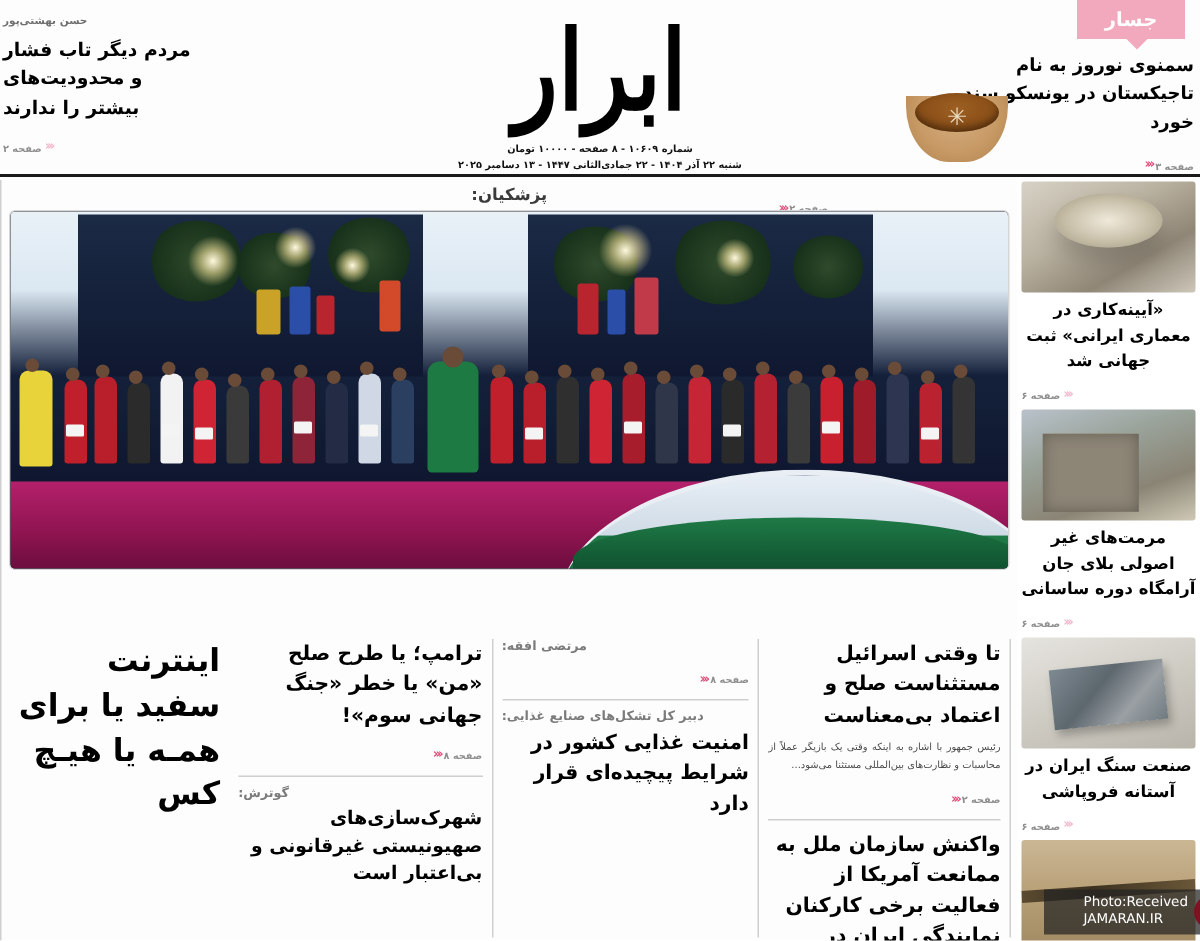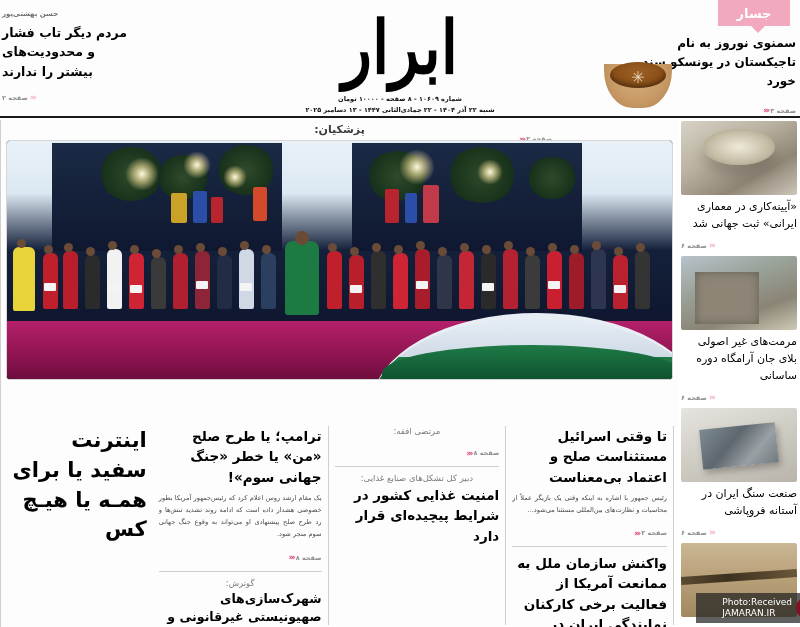--- a/index.html
+++ b/index.html
@@ -231,22 +231,22 @@
     display: flex; flex-direction: row-reverse;
   }
   .st-col { position: relative; padding: 0 6px; }
   .st-col + .st-col { border-right: 1px solid #cfcfcf; }
   .col-a { width: 148px; }
   .col-b { width: 176px; }
   .col-c { width: 178px; }
   .col-d { width: 168px; }
 
   .st-kicker {
-    font-size: 8.5px; font-weight: normal; color: #7b7b7b;
-    margin-bottom: 2px; text-align: center;
+    font-size: 8.5px; font-weight: bold; color: #7b7b7b;
+    margin-bottom: 2px; text-align: left;
   }
   .st-head {
     font-weight: bold; color: #000; text-align: right;
     letter-spacing: -0.2px;
   }
   .h-xl { font-size: 21px; line-height: 1.42; }
   .h-md { font-size: 13.5px; line-height: 1.5; }
   .h-sm { font-size: 12.5px; line-height: 1.5; }
   .st-body {
     font-size: 6.6px; color: #4a4a4a; line-height: 1.85;
@@ -288,22 +288,22 @@
     transform: rotate(-6deg);
     box-shadow: 2px 4px 6px rgba(0,0,0,.25);
   }
   .img-crack { background: linear-gradient(180deg,#cbb795 0%,#b9a179 45%,#a08961 100%); }
   .img-crack::after {
     content:""; position:absolute; left:0; top:30px; width:116px; height:8px;
     background: linear-gradient(90deg,#5a4a30,#3c3120 40%,#6a5738 100%);
     transform: rotate(-4deg);
   }
   .side-head {
-    font-size: 11px; font-weight: normal; color: #000;
-    line-height: 1.55; text-align: right; margin-top: 3px;
+    font-size: 11px; font-weight: bold; color: #000;
+    line-height: 1.55; text-align: center; margin-top: 3px;
     letter-spacing: -0.2px;
   }
   .side-ref { margin-top: 1px; text-align: left; }
 
   .watermark {
     position: absolute; left: 18px; bottom: 4px;
     width: 126px; height: 30px;
     background: rgba(35,35,35,.72);
     display: flex; align-items: center; gap: 4px;
     padding: 0 4px;
@@ -475,21 +475,20 @@
 
       <div class="stories">
 
         <div class="st-col col-a">
           <div class="st-head h-xl">اینترنت سفید یا برای همـه یا هیـچ کس</div>
 
         </div>
 
         <div class="st-col col-b">
           <div class="st-head h-md">ترامپ؛ یا طرح صلح «من» یا خطر «جنگ جهانی سوم»!</div>
-          <div class="st-body">یک مقام ارشد روس اعلام کرد که رئیس‌جمهور آمریکا بطور خصوصی هشدار داده است که ادامه روند تشدید تنش‌ها و رد طرح صلح پیشنهادی او می‌تواند به وقوع جنگ جهانی سوم منجر شود.</div>
           <div class="st-ref" style="text-align:right;">
             <span class="page-ref">
               <span>صفحه ۸</span>
               <span class="chev">‹‹‹</span>
             </span>
           </div>
           <div class="hr-thin"></div>
           <div class="st-kicker">گوترش:</div>
           <div class="st-head h-sm">شهرک‌سازی‌های صهیونیستی غیرقانونی و بی‌اعتبار است</div>
 

